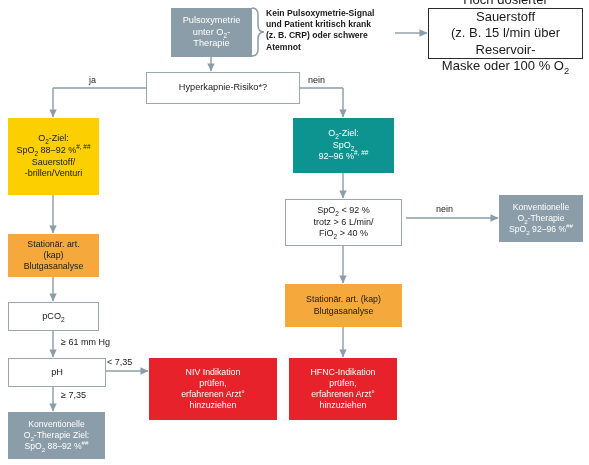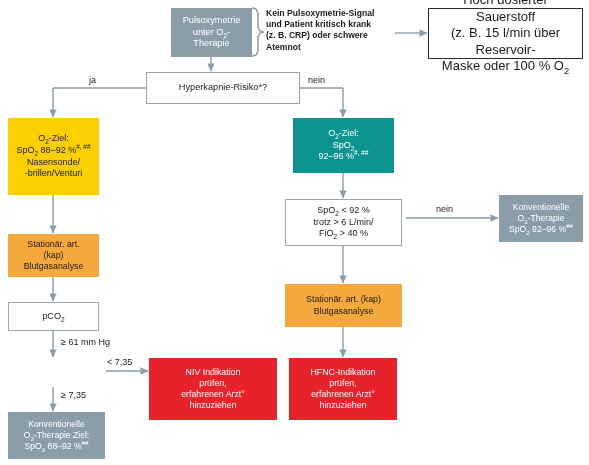--- a/index.html
+++ b/index.html
@@ -165,21 +165,21 @@
   </div>
 
   <div class="edge-label" style="left:89px; top:75px; font-size:9px;">ja</div>
 
   <div class="edge-label" style="left:308px; top:75px; font-size:9px;">nein</div>
 
   <div class="box yellow-fill" style="left:8px; top:118px; width:91px; height:77px; font-size:9px;">
     <div class="inner">
       <div>O<sub>2</sub>-Ziel:</div>
       <div class="nowrap">SpO<sub>2</sub> 88–92 %<sup>#, ##</sup></div>
-      <div>Nasensonde/</div>
+      <div>Sauerstoff/</div>
       <div>-brillen/Venturi</div>
     </div>
   </div>
 
   <div class="box teal-fill" style="left:293px; top:118px; width:101px; height:55px; font-size:9px;">
     <div class="inner">
       <div>O<sub>2</sub>-Ziel:</div>
       <div>SpO<sub>2</sub></div>
       <div class="nowrap">92–96 %<sup>#, ##</sup></div>
     </div>
@@ -193,20 +193,25 @@
   </div>
 
   <div class="box white-box" style="left:8px; top:302px; width:91px; height:29px; font-size:9.2px;">
     <div class="inner">
       <span>pCO<sub>2</sub></span>
     </div>
   </div>
 
   <div class="edge-label" style="left:61px; top:337px; font-size:9px;">≥ 61 mm Hg</div>
 
+  <div class="box white-box" style="left:8px; top:358px; width:98px; height:29px; font-size:9.2px;">
+    <div class="inner">
+      <span>pH</span>
+    </div>
+  </div>
 
   <div class="edge-label" style="left:107px; top:357px; font-size:9px;">&lt; 7,35</div>
 
   <div class="edge-label" style="left:61px; top:390px; font-size:9px;">≥ 7,35</div>
 
   <div class="box white-box" style="left:285px; top:199px; width:117px; height:47px; font-size:9px;">
     <div class="inner">
       <div>SpO<sub>2</sub> &lt; 92 %</div>
       <div>trotz &gt; 6 L/min/</div>
       <div>FiO<sub>2</sub> &gt; 40 %</div>

